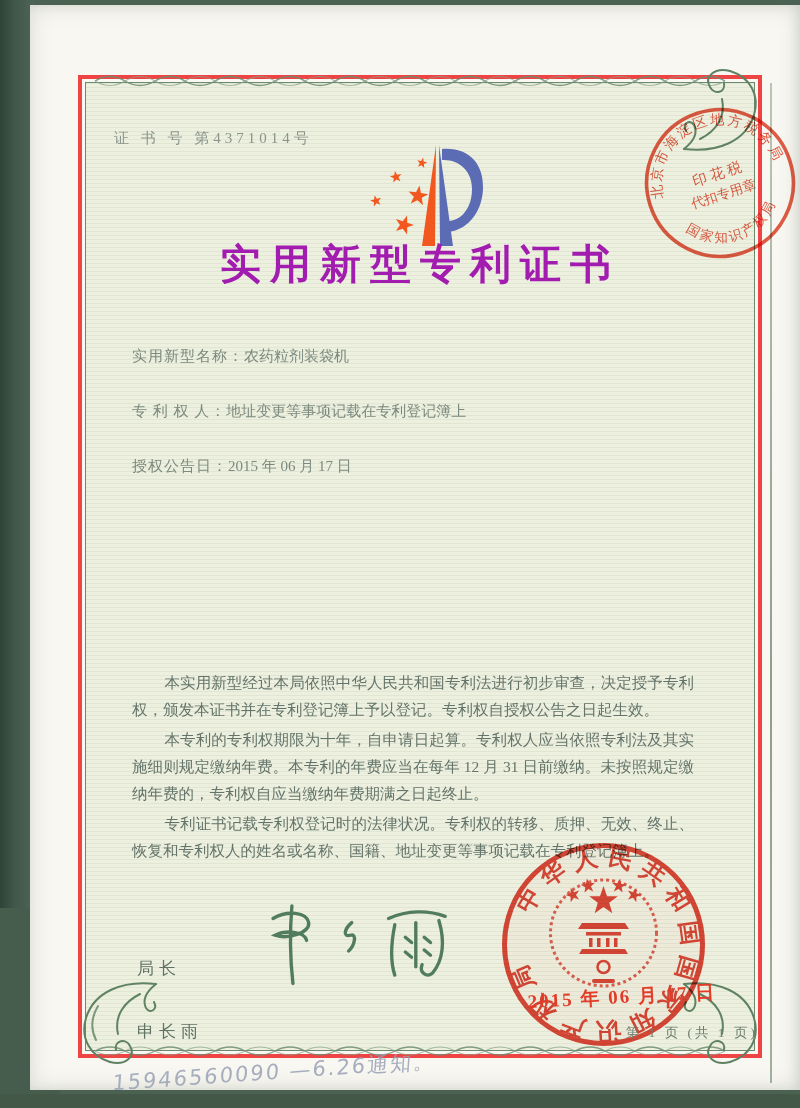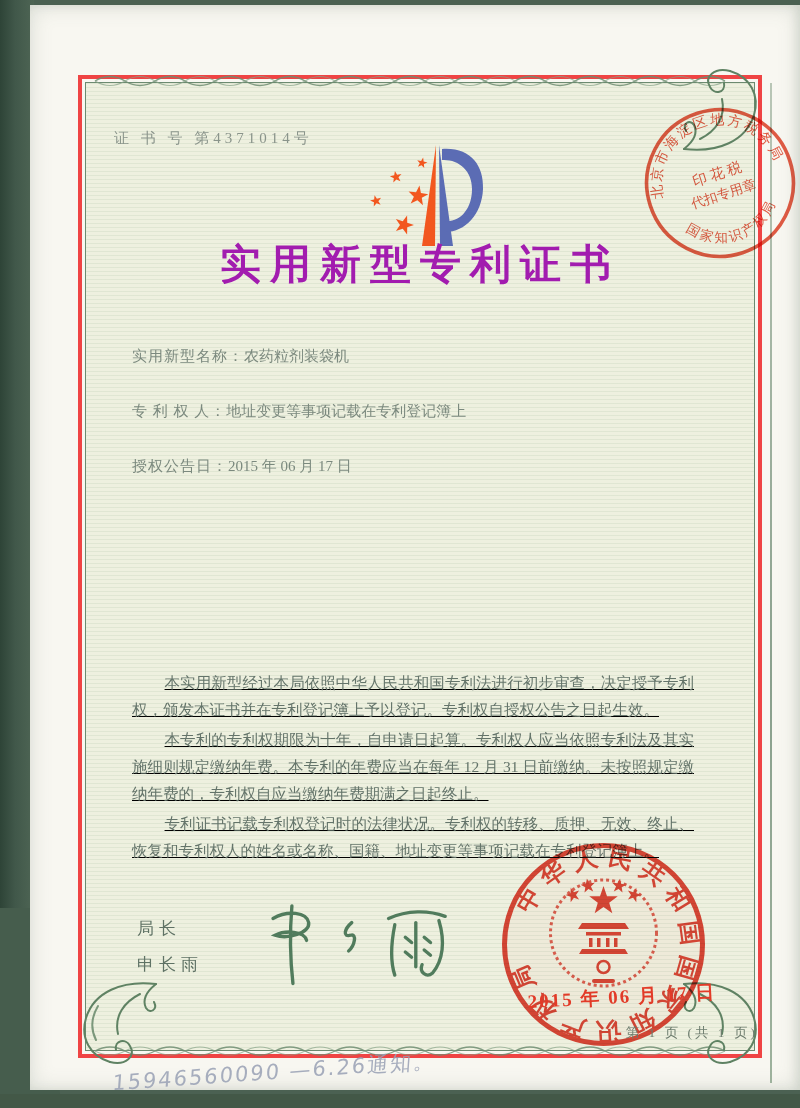--- a/index.html
+++ b/index.html
@@ -33,25 +33,25 @@
   .fl-br{right:-12px;bottom:-14px;transform:scaleX(-1);}
   .fl-tr{right:-12px;top:-14px;transform:scale(-1,-1);}
   
   .cert-no{position:absolute;left:32px;top:50px;font-size:15px;letter-spacing:4px;color:#8a948b;}
   .logo{position:absolute;left:250px;top:62px;width:160px;height:110px;}
   .title{position:absolute;left:0;top:158px;width:100%;text-align:center;
     font-size:41px;font-weight:bold;color:#a21caf;letter-spacing:9px;}
   .fields{position:absolute;left:50px;top:268px;width:580px;}
   .field-row{height:29px;margin-bottom:26px;font-size:15px;color:#7b897e;white-space:pre;}
   .field-row .lab{letter-spacing:1px;}
-  .paragraphs{position:absolute;left:50px;top:590px;width:562px;text-decoration:underline;}
+  .paragraphs{position:absolute;left:50px;top:590px;width:562px;}
   .paragraphs p{margin:0 0 3px 0;font-size:15.5px;line-height:27px;color:#64746a;
     text-align:justify;text-indent:2.1em;}
   .officer{position:absolute;left:55px;top:838px;color:#5f7265;font-size:17px;letter-spacing:5px;}
-  .officer div{margin-bottom:13px;}
+  .officer div{margin-bottom:13px;margin-top:40px;}
   .signature{position:absolute;left:170px;top:812px;}
   .seal-main{position:absolute;left:414px;top:758px;opacity:.92;mix-blend-mode:multiply;}
   .seal-date{position:absolute;left:430px;top:905px;width:220px;text-align:center;
     color:#e23b28;font-size:19px;font-weight:bold;letter-spacing:2px;transform:rotate(-3deg);}
   .footer-page{position:absolute;left:0;bottom:12px;width:100%;text-align:right;
     font-size:13.5px;color:#6d7c6e;letter-spacing:3px;}
   .stamp-tax{position:absolute;left:610px;top:98px;opacity:.9;mix-blend-mode:multiply;}
   .pencil-note{position:absolute;left:112px;top:1058px;font-family:"DejaVu Sans",sans-serif;
     font-size:21px;color:#99a1b5;transform:rotate(-4deg) skewX(-8deg);letter-spacing:2px;opacity:.85;}
   svg text{font-family:"Liberation Serif","DejaVu Serif",serif;}

